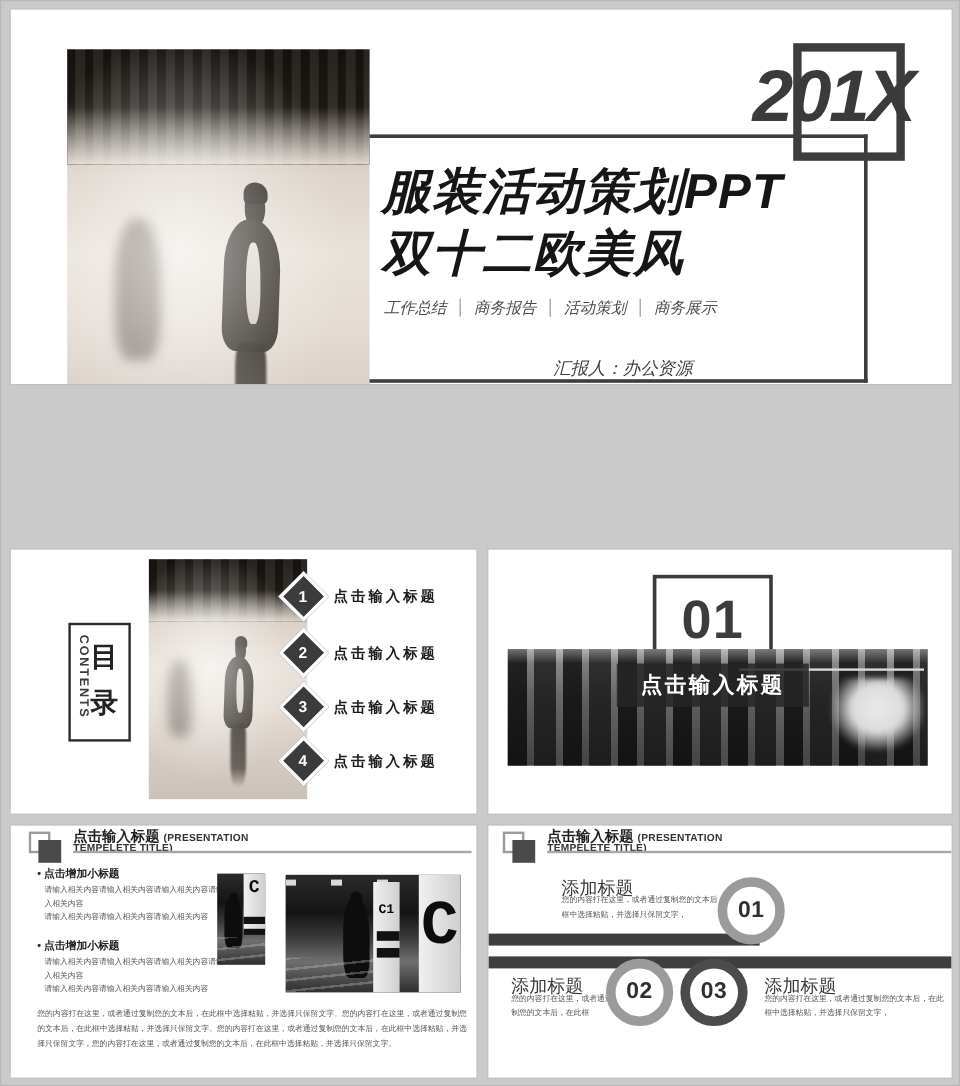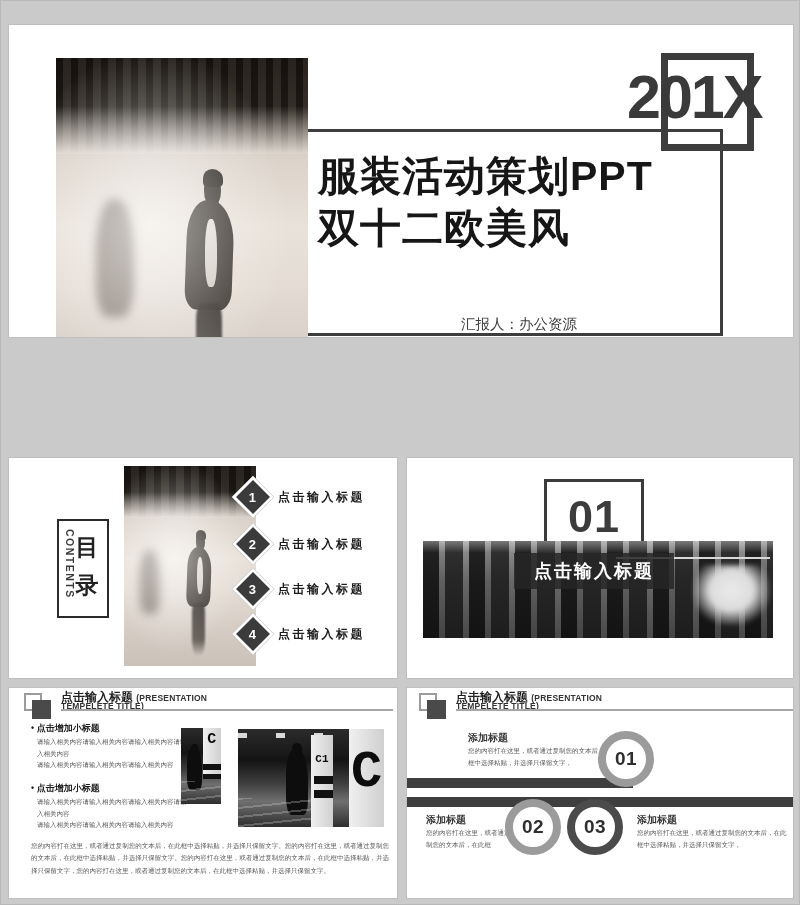--- a/index.html
+++ b/index.html
@@ -1,20 +1,20 @@
 <!DOCTYPE html>
 <html><head>
 <meta charset="utf-8">
 <style>
   * { margin:0; padding:0; box-sizing:border-box; }
   html,body { background:#e9e9e9; }
   body { font-family:"Liberation Sans", sans-serif; }
   #canvas { position:relative; width:800px; height:905px; background:#cacaca; overflow:hidden; margin:0 auto; border:1px solid #b8b8b8; }
   .slide { position:absolute; background:#ffffff; box-shadow:0 0 0 1px rgba(0,0,0,.05); overflow:hidden; }
-  #slide-cover   { left:8px;   top:24px;   width:784px; height:312px; }
+  #slide-cover   { left:8px;   top:7px;   width:784px; height:312px;font-style:italic; }
   #slide-toc     { left:8px;   top:457px; width:388px; height:220px; }
   #slide-section { left:406px; top:457px; width:386px; height:220px; }
   #slide-detail  { left:8px;   top:687px; width:388px; height:210px; }
   #slide-steps   { left:406px; top:687px; width:386px; height:210px; }
 
   
   .fog-photo { position:absolute; overflow:hidden;
     background:linear-gradient(180deg,#9b9188 0%,#c3b9af 14%,#dcd3ca 28%,#e9e2da 46%,#e4dcd4 62%,#d5ccc4 82%,#cac1b9 100%); }
   .fog-top { position:absolute; left:0; top:0; width:100%; height:26%;
     background:
@@ -109,21 +109,21 @@
   .detail-par { position:absolute; left:22px; top:152px; width:358px;
     font-size:6.5px; line-height:1.9; color:#585858; text-align:justify; }
 
   
   .step-bar { position:absolute; left:0; height:10px; background:#3e3e3e; z-index:1; }
   .step-circle { position:absolute; width:56px; height:56px; border-radius:50%; background:#fff;
     display:flex; align-items:center; justify-content:center; z-index:3; }
   .step-circle span { font-size:19px; font-weight:800; color:#2f2f2f; letter-spacing:.5px; }
   .ring-gray { border:8px solid #9b9b9b; }
   .ring-dark { border:8px solid #4b4b4b; }
-  .step-title { position:absolute; font-size:10px; font-weight:700; color:#3a3a3a; z-index:2; }
+  .step-title { position:absolute; font-size:15px; font-weight:400; color:#3a3a3a; z-index:2; }
   .step-body { position:absolute; font-size:6.5px; line-height:1.8; color:#585858; z-index:2; }
 </style>
 </head>
 <body>
 
 <div id="canvas">
 
   <div class="slide" id="slide-cover">
     <div class="cover-frame"></div>
 
@@ -138,20 +138,23 @@
       </div>
       <div class="fog-veil"></div>
     </div>
 
     <div class="year-box"></div>
     <div class="year-text">201X</div>
 
     <div class="cover-text">
       <div class="cover-title">服装活动策划PPT</div>
       <div class="cover-title">双十二欧美风</div>
+      <div class="cover-tags">
+        <span class="tag">工作总结</span><span class="tag">商务报告</span><span class="tag">活动策划</span><span class="tag">商务展示</span>
+      </div>
     </div>
     <div class="presenter">汇报人：办公资源</div>
   </div>
 
   <div class="slide" id="slide-toc">
     <div class="fog-photo toc-photo">
       <div class="fog-top"></div>
       <div class="fig-ghost" style="left:12%; top:42%;"></div>
       <div class="fig-main" style="left:46%; top:33%;">
         <div class="head"></div>

